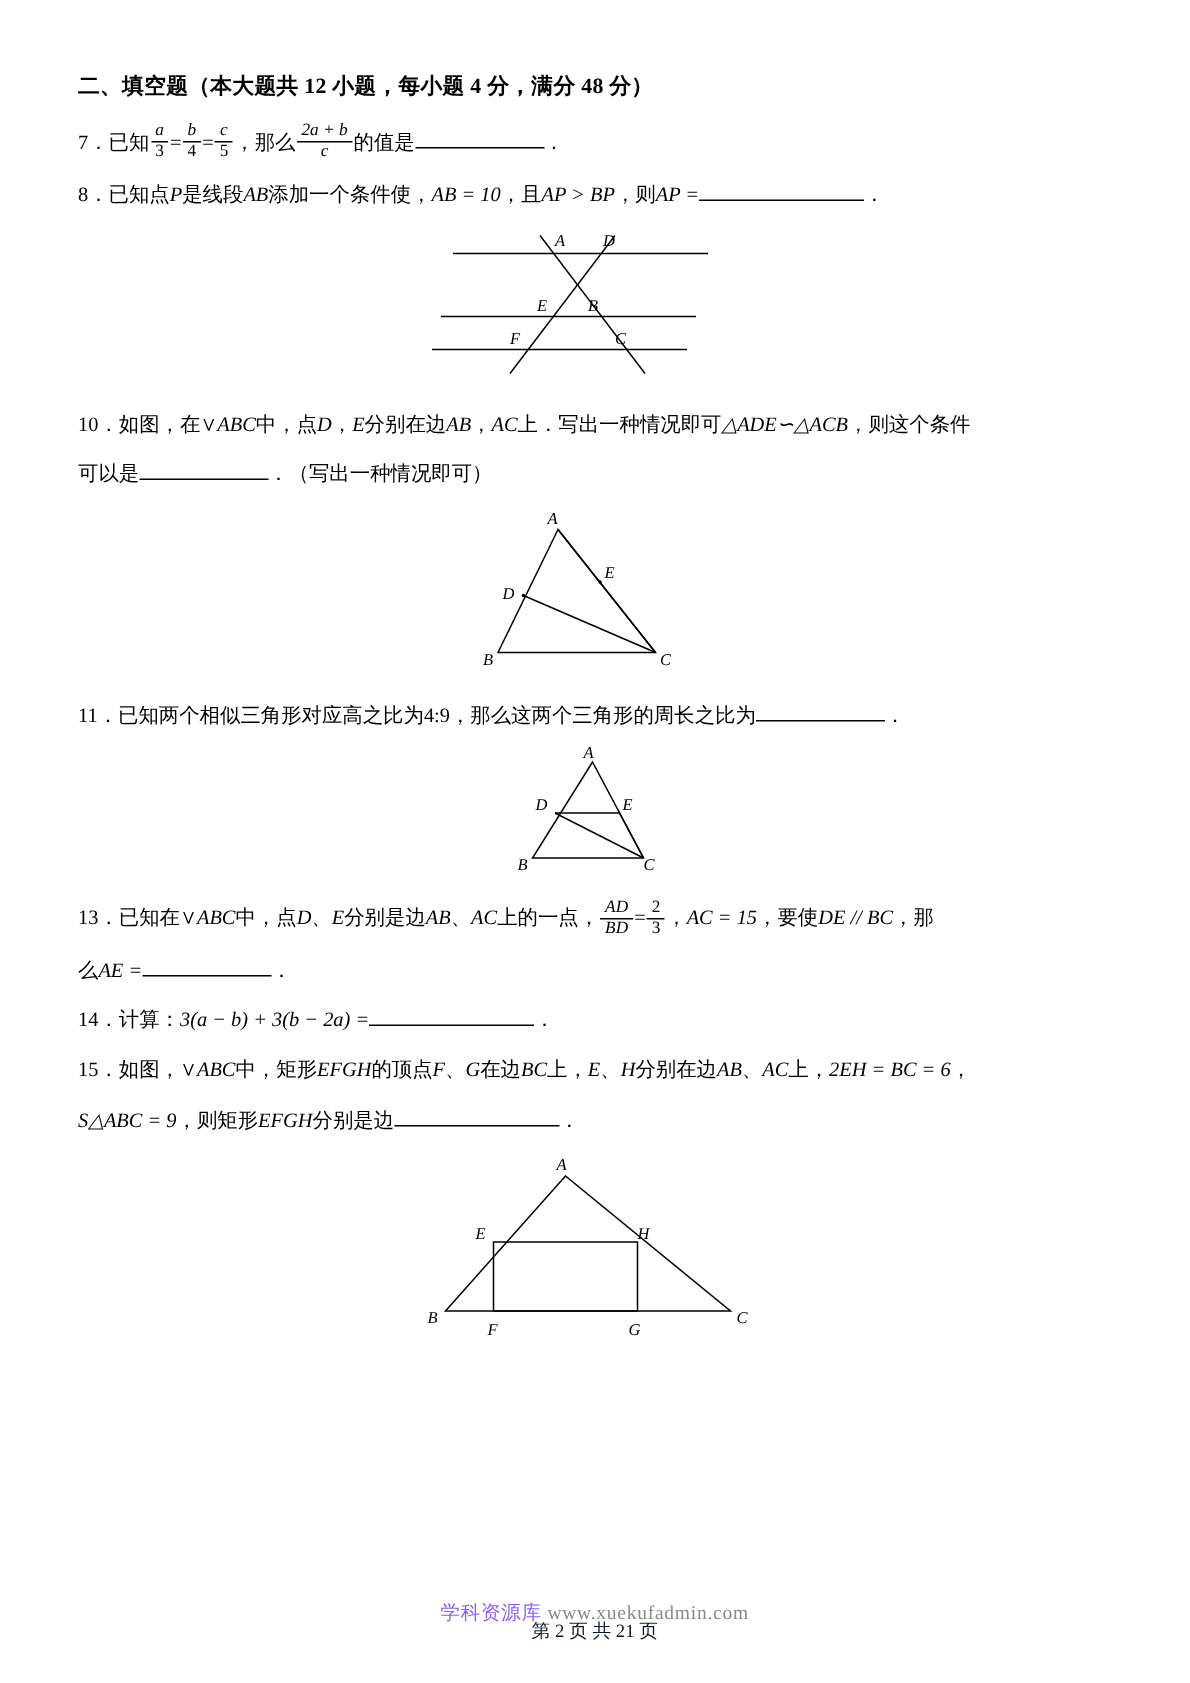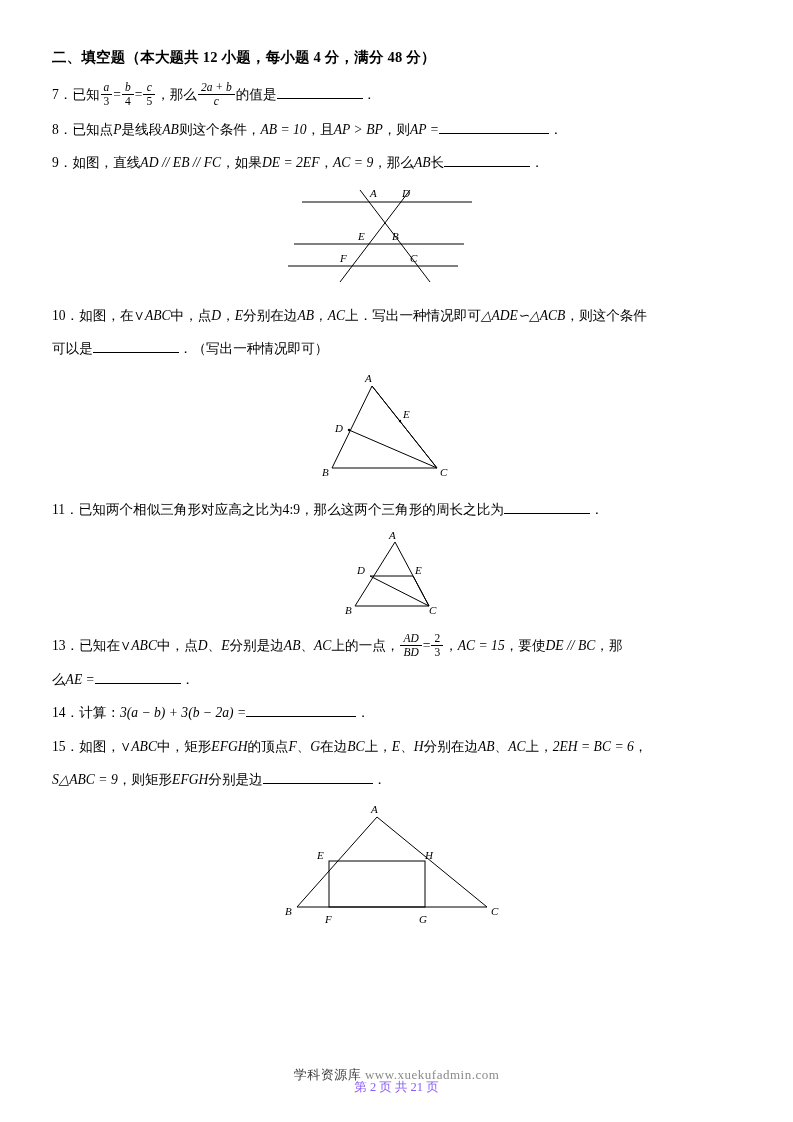--- a/index.html
+++ b/index.html
@@ -82,60 +82,57 @@
   .fig-wrap {
     text-align: center;
   }
   .footer {
     position: absolute;
     left: 0;
     bottom: 26px;
     width: 793px;
     text-align: center;
     font-size: 12.5px;
-    color: #8b5cf6;
+    color: #0f172a;
   }
   .watermark {
     position: absolute;
     left: 0;
     bottom: 38px;
     width: 793px;
     text-align: center;
     font-size: 13px;
     color: #8a8a8a;
     letter-spacing: 0.5px;
   }
   .wm-inner { display: inline-block; }
-  .wm-green { color: #404040; }
+  .wm-green { color: #8b5cf6; }
   svg text {
     font-family: "Liberation Serif", serif;
     font-style: italic;
     font-size: 11px;
     fill: #000;
   }
 </style>
 </head>
 <body>
 
 <div class="page">
   <div class="content">
 
     <div class="section-title">二、填空题（本大题共 12 小题，每小题 4 分，满分 48 分）</div>
 
     <div class="q">
       <span class="num">7．</span><span>已知</span><span class="frac"><span class="n it">a</span><span class="d">3</span></span><span>=</span><span class="frac"><span class="n it">b</span><span class="d">4</span></span><span>=</span><span class="frac"><span class="n it">c</span><span class="d">5</span></span><span>，那么</span><span class="frac"><span class="n it">2a + b</span><span class="d it">c</span></span><span>的值是</span><span class="blank b-md"></span><span>．</span>
     </div>
 
     <div class="q">
-      <span class="num">8．</span><span>已知点</span><span class="it">P</span><span>是线段</span><span class="it">AB</span><span>则这个条件，</span><span class="it">AB = 10</span><span>，且</span><span class="it">AP &gt; BP</span><span>，则</span><span class="it">AP =</span><span class="blank b-lg"></span><span>．</span>
-    </div>
-
-    <div class="q">
-      <span class="num">9．</span><span>如图，直线</span><span class="it">AD // EB // FC</span><span>，如果</span><span class="it">DE = 2EF</span><span>，</span><span class="it">AC = 9</span><span>，那么</span><span class="it">AB</span><span>长</span><span class="blank b-md"></span><span>．</span>
-    </div>
+      <span class="num">8．</span><span>已知点</span><span class="it">P</span><span>是线段</span><span class="it">AB</span><span>添加一个条件使，</span><span class="it">AB = 10</span><span>，且</span><span class="it">AP &gt; BP</span><span>，则</span><span class="it">AP =</span><span class="blank b-lg"></span><span>．</span>
+    </div>
+
 
     <div class="fig-wrap">
       <svg class="fig" width="230" height="110" viewBox="0 0 230 110">
         <line x1="20" y1="20" x2="190" y2="20" stroke="#000" stroke-width="1"></line>
         <line x1="12" y1="62" x2="182" y2="62" stroke="#000" stroke-width="1"></line>
         <line x1="6" y1="84" x2="176" y2="84" stroke="#000" stroke-width="1"></line>
         <line x1="128" y1="8" x2="58" y2="100" stroke="#000" stroke-width="1"></line>
         <line x1="78" y1="8" x2="148" y2="100" stroke="#000" stroke-width="1"></line>
         <text x="88" y="15">A</text>
         <text x="120" y="15">D</text>

